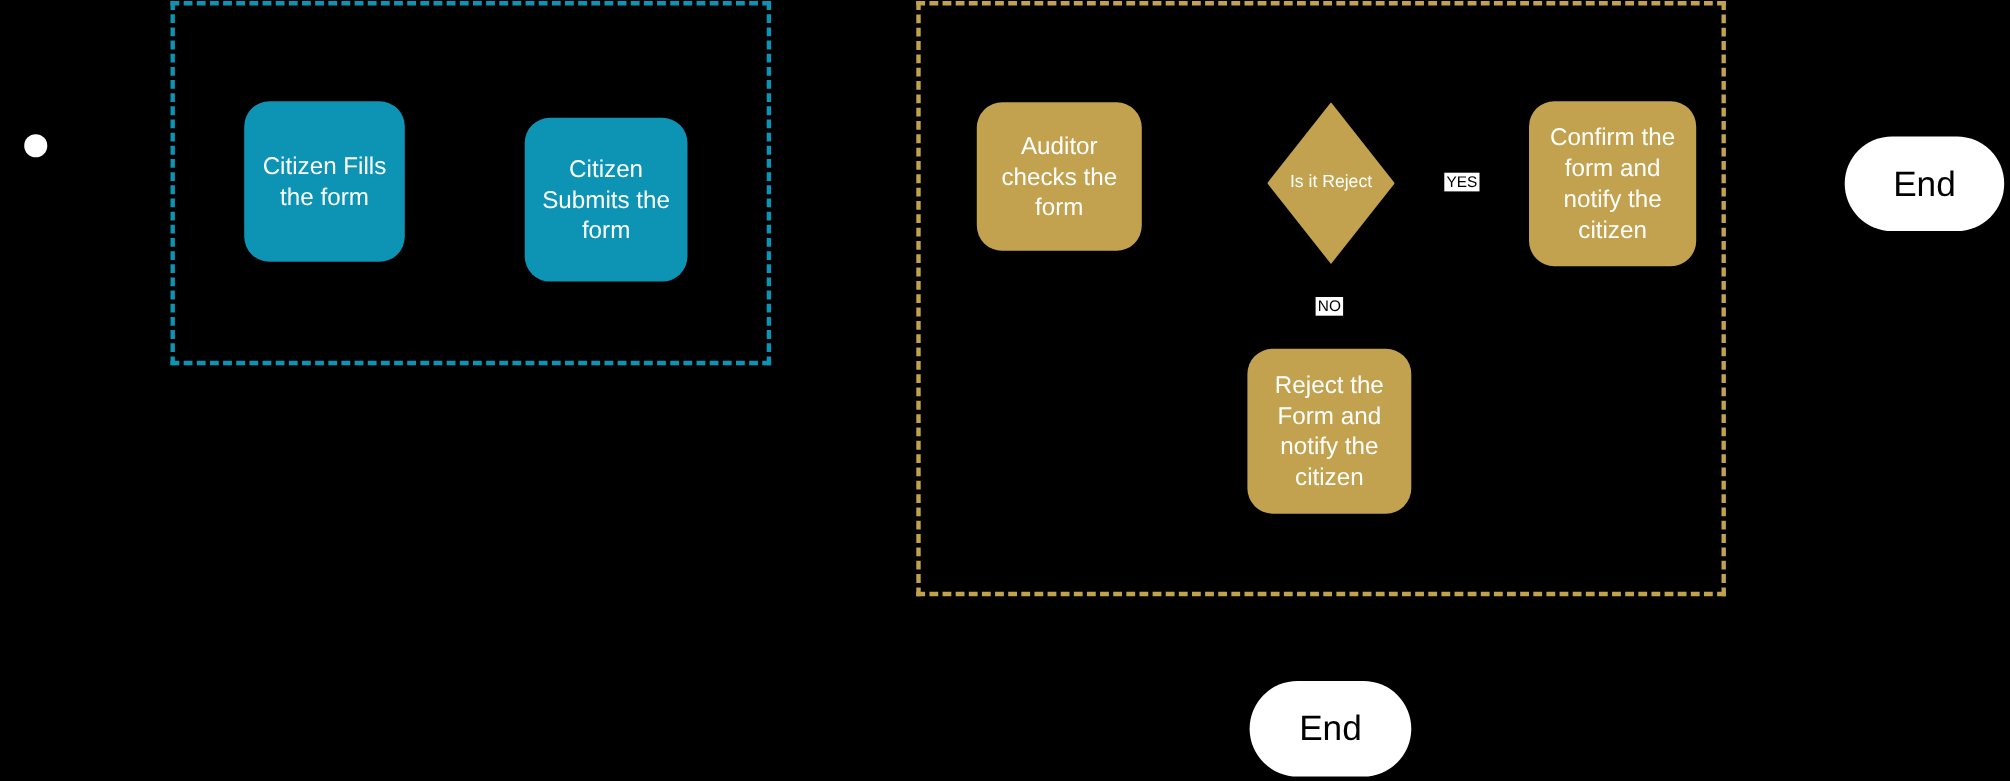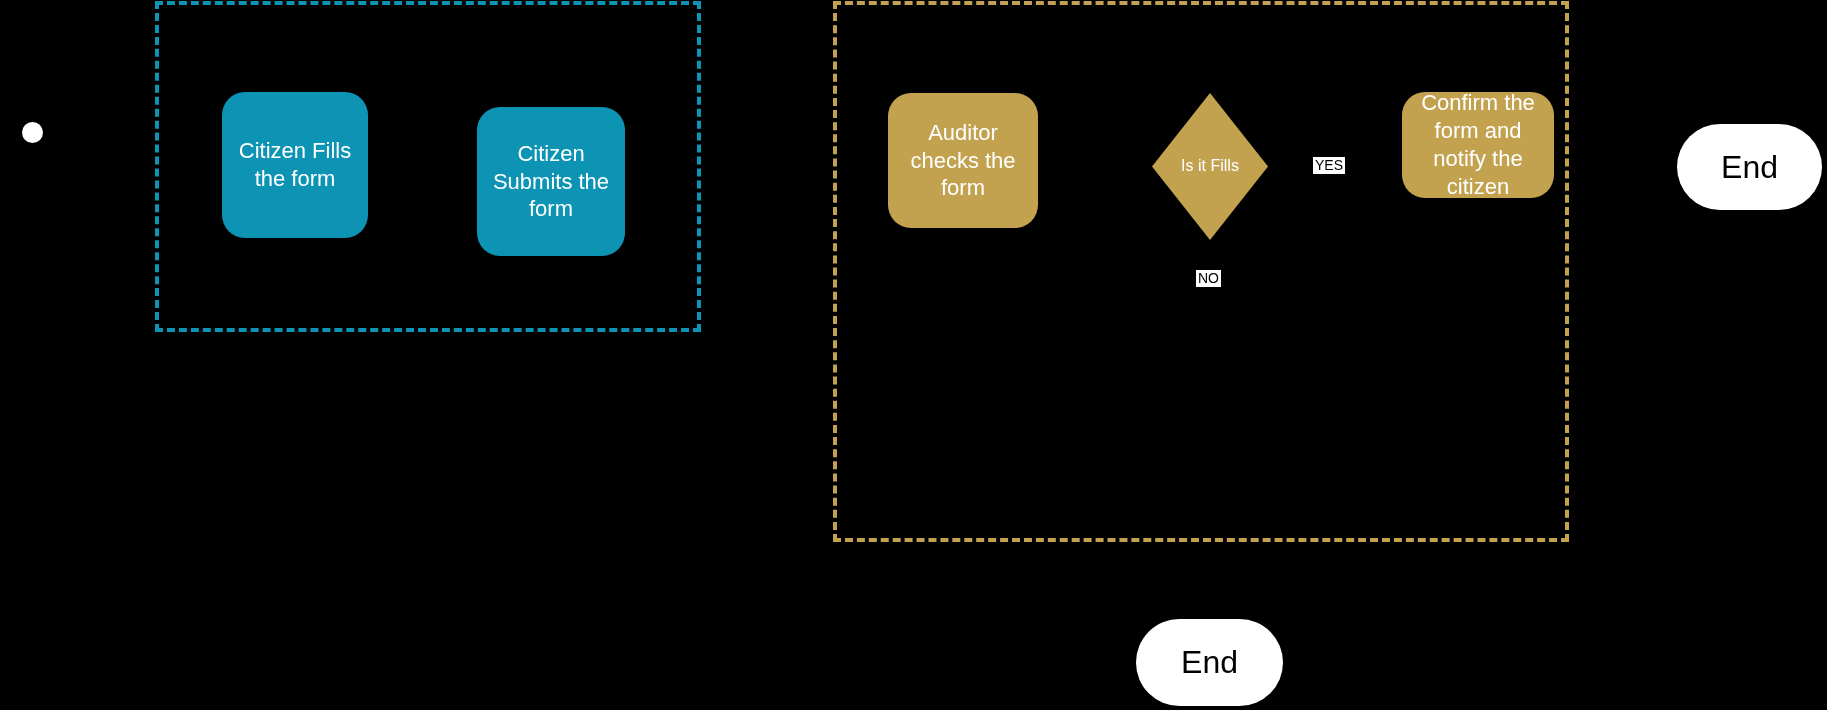--- a/index.html
+++ b/index.html
@@ -47,21 +47,21 @@
     color:var(--node-text);
     font-size:22px;line-height:1.27;
     border-radius:23px;
     padding:6px 10px;
   }
   .node-citizen{background:var(--citizen-accent);}
   .node-auditor{background:var(--auditor-accent);}
   .node-fill-form{left:222px;top:92px;width:146px;height:146px;}
   .node-submit-form{left:477px;top:107px;width:148px;height:149px;}
   .node-auditor-checks{left:888px;top:93px;width:150px;height:135px;}
-  .node-confirm{left:1390px;top:92px;width:152px;height:106px;margin-left:12px;}
+  .node-confirm{left:1390px;top:92px;width:152px;height:150px;}
   .node-reject{left:1134px;top:317px;width:149px;height:150px;}
   .decision-diamond{
     position:absolute;
     left:1152px;top:93px;width:116px;height:147px;
     background:var(--auditor-accent);
     clip-path:polygon(50% 0%,100% 50%,50% 100%,0% 50%);
     display:flex;align-items:center;justify-content:center;
     text-align:center;
     color:var(--node-text);
     font-size:16px;line-height:1.15;
@@ -105,31 +105,34 @@
     <span>Citizen Submits the form</span>
   </div>
 
   <div class="lane lane-auditor"></div>
 
   <div class="node node-auditor node-auditor-checks">
     <span>Auditor checks the form</span>
   </div>
 
   <div class="decision-diamond">
-    <span>Is it Fills</span>
+    <span>Is it Reject</span>
   </div>
 
   <span class="edge-label edge-label-yes">YES</span>
 
   <span class="edge-label edge-label-no">NO</span>
 
   <div class="node node-auditor node-confirm">
     <span>Confirm the form and notify the citizen</span>
   </div>
 
+  <div class="node node-auditor node-reject">
+    <span>Reject the Form and notify the citizen</span>
+  </div>
 
   <div class="terminal terminal-end-right">
     <span>End</span>
   </div>
 
   <div class="terminal terminal-end-bottom">
     <span>End</span>
   </div>
 
 </div>

